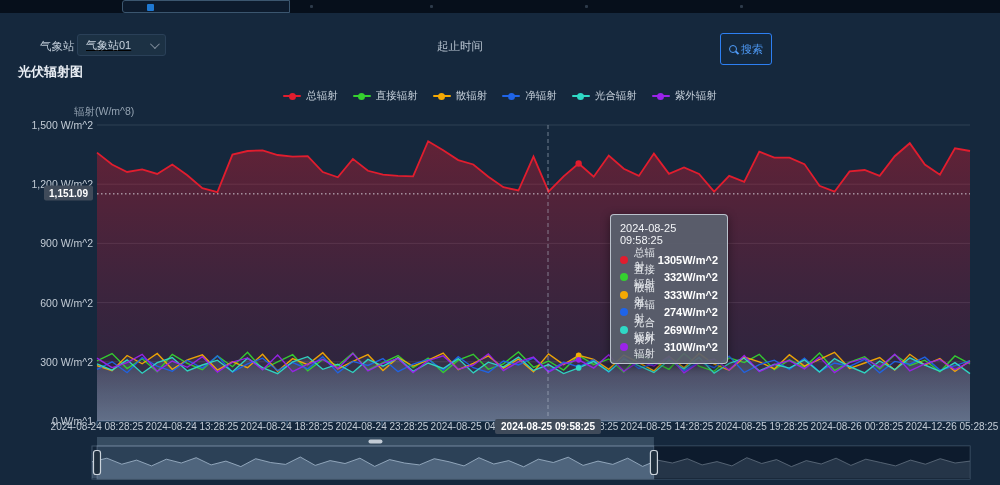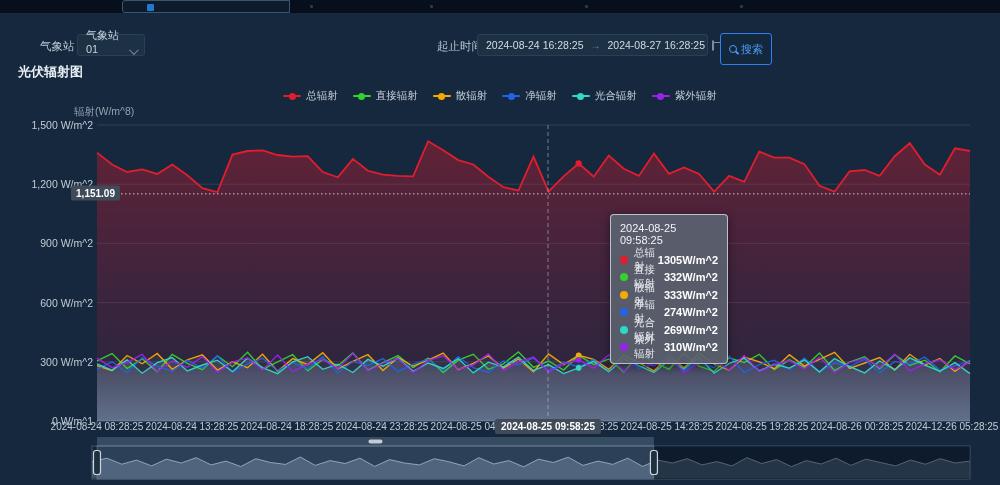--- a/index.html
+++ b/index.html
@@ -6,22 +6,22 @@
   .app{position:relative;width:1000px;height:485px;background:#15283d;overflow:hidden;
        font-family:"Liberation Sans","DejaVu Sans",sans-serif;}
   
   .topstrip{position:absolute;left:0;top:0;width:1000px;height:13px;background:#060f1b;z-index:6;}
   .topstrip .tab{position:absolute;left:122px;top:0;width:168px;height:13px;background:#0d1b2d;border-radius:6px 6px 0 0;}
   .topstrip .glyph{position:absolute;left:24px;top:3px;width:7px;height:7px;background:#1f78d1;border-radius:1px;}
   .topstrip .dot{position:absolute;top:5px;width:3px;height:3px;background:#2c3a4a;border-radius:1px;}
   
   .controls{position:absolute;left:0;top:13px;width:1000px;height:47px;z-index:5;}
   .lbl{position:absolute;font-size:11.5px;color:#b9c5d1;top:26px;}
-  .select{position:absolute;left:77px;top:21px;width:68px;height:22px;background:#1c3144;border:1px solid #2a4058;
-          border-radius:3px;display:flex;align-items:flex-end;padding:0 8px;box-sizing:border-box;cursor:pointer;}
+  .select{position:absolute;left:77px;top:21px;width:89px;height:22px;background:#1c3144;border:1px solid #2a4058;
+          border-radius:3px;display:flex;align-items:center;padding:0 8px;box-sizing:border-box;cursor:pointer;text-decoration:underline;}
   .select .val{font-size:11px;color:#c6d1dc;flex:1;}
   .chev{width:6px;height:6px;border-right:1.5px solid #7e8b99;border-bottom:1.5px solid #7e8b99;
         transform:rotate(45deg) translateY(-2px);}
   .tabs{position:absolute;left:181px;top:21px;height:22px;display:flex;}
   .tab{height:22px;box-sizing:border-box;border:1px solid #3b566f;background:transparent;color:#cfd9e4;
        font-size:11px;padding:0 9px;margin-left:-1px;cursor:pointer;font-family:inherit;line-height:20px;}
   .tab:first-child{border-radius:3px 0 0 3px;margin-left:0;}
   .tab:last-child{border-radius:0 3px 3px 0;}
   .tab.active{border:1px solid #2d7ff2;color:#3f93f7;position:relative;z-index:1;border-radius:3px;}
   .daterange{position:absolute;left:477px;top:21px;width:231px;height:22px;background:#1c3144;border:1px solid #2a4058;
@@ -38,21 +38,21 @@
   
   .page-title{position:absolute;left:18px;top:63px;font-size:13px;font-weight:bold;color:#e9eef4;z-index:2;}
   .legend{position:absolute;left:0;right:0;top:89px;display:flex;justify-content:center;gap:15px;z-index:2;}
   .litem{display:flex;align-items:center;gap:5px;cursor:pointer;}
   .lmark{width:18px;height:2px;position:relative;border-radius:1px;}
   .lmark::after{content:'';position:absolute;width:7px;height:7px;border-radius:50%;left:5.5px;top:-2.5px;background:inherit;}
   .ltext{font-size:10.5px;color:#c8d2dc;}
   .yname{position:absolute;left:74px;top:105px;font-size:10.5px;color:#93a2b1;z-index:2;}
   .ylab{position:absolute;right:907px;transform:translateY(-50%);font-size:10.5px;color:#c2cbd5;white-space:nowrap;z-index:2;}
   .xlab{position:absolute;top:421px;transform:translateX(-50%);font-size:10px;color:#c2cbd5;white-space:nowrap;z-index:2;}
-  .ptr-y{position:absolute;right:880px;top:193px;transform:translateY(-50%);background:#404b5a;color:#fff;
+  .ptr-y{position:absolute;right:907px;top:193px;transform:translateY(-50%);background:#404b5a;color:#fff;
          font-size:10px;font-weight:bold;padding:2px 5px;border-radius:2px;z-index:3;}
   .ptr-x{position:absolute;left:548px;top:419px;transform:translateX(-50%);background:#404b5a;color:#fff;
          font-size:10px;font-weight:bold;padding:2px 6px;border-radius:2px;white-space:nowrap;z-index:3;}
   .tooltip{position:absolute;left:610px;top:214px;width:118px;background:rgba(90,97,110,.93);
            border:1px solid rgba(205,212,222,.85);border-radius:4px;padding:7px 9px;box-sizing:border-box;
            box-shadow:0 2px 10px rgba(0,0,0,.45);z-index:4;}
   .tt-title{font-size:11px;color:#f2f4f7;margin-bottom:5px;}
   .tt-row{display:flex;align-items:center;height:17.5px;}
   .tt-dot{width:8px;height:8px;border-radius:50%;flex:0 0 auto;}
   .tt-name{font-size:10.5px;color:#e8ebef;margin-left:6px;}
@@ -73,26 +73,20 @@
     <span class="dot" style="left:740px"></span>
   </div>
 
   <div class="controls">
     <span class="lbl" style="left:40px">气象站</span>
     <div class="select">
       <span class="val">气象站01</span>
       <span class="chev"></span>
     </div>
     <span class="lbl" style="left:437px">起止时间</span>
-    <div class="daterange">
-      <span class="dt">2024-08-24 16:28:25</span>
-      <span class="arrow">→</span>
-      <span class="dt">2024-08-27 16:28:25</span>
-      <span class="cal"></span>
-    </div>
     <button class="search">
       <span class="mag"></span>
       <span>搜索</span>
     </button>
   </div>
 
   <div class="page-title">光伏辐射图</div>
   <div class="legend" id="legend">
       <span class="litem">
         <span class="lmark" style="background: rgb(225, 29, 46);"></span>

